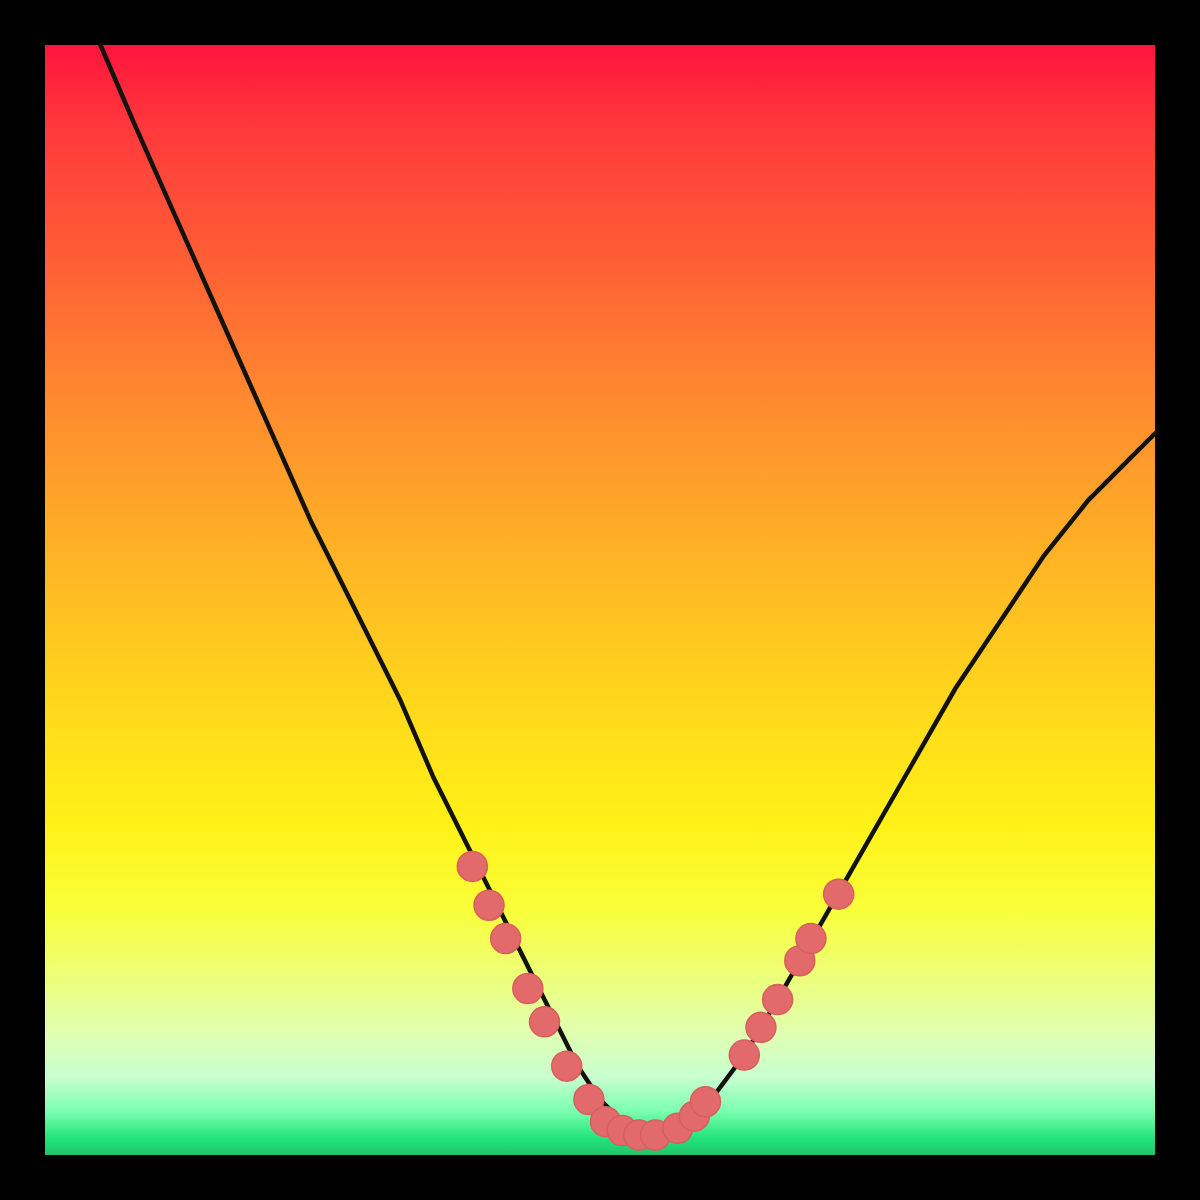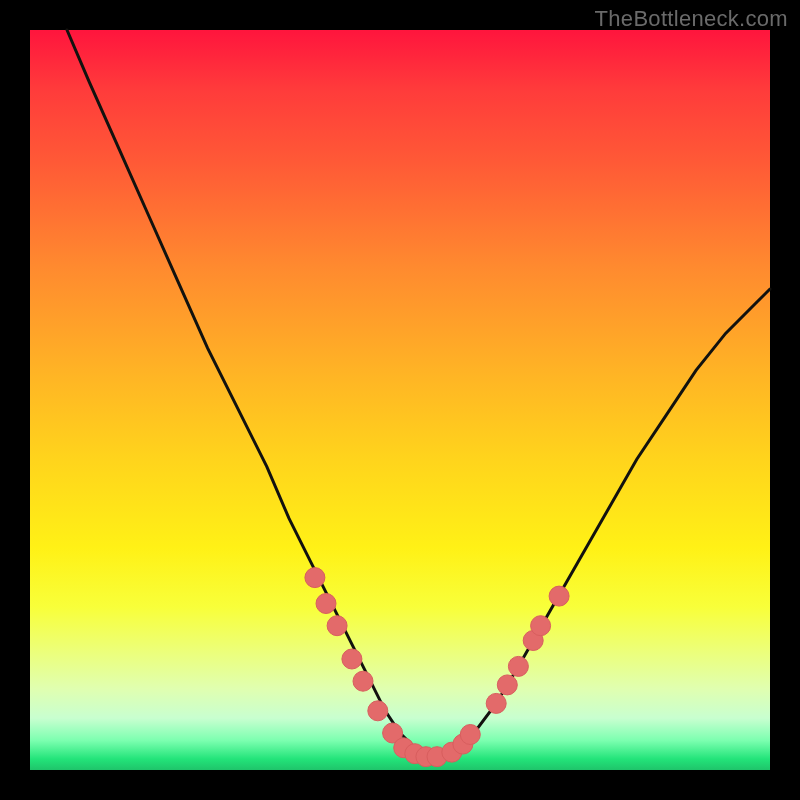--- a/index.html
+++ b/index.html
@@ -87,14 +87,13 @@
           <ellipse cx="440.3" cy="704.5" rx="10" ry="10" fill="#e36a6a" stroke="#d85e5e" stroke-width="1"></ellipse>
           <ellipse cx="466.2" cy="673.4" rx="10" ry="10" fill="#e36a6a" stroke="#d85e5e" stroke-width="1"></ellipse>
           <ellipse cx="477.3" cy="654.9" rx="10" ry="10" fill="#e36a6a" stroke="#d85e5e" stroke-width="1"></ellipse>
           <ellipse cx="488.4" cy="636.4" rx="10" ry="10" fill="#e36a6a" stroke="#d85e5e" stroke-width="1"></ellipse>
           <ellipse cx="503.2" cy="610.5" rx="10" ry="10" fill="#e36a6a" stroke="#d85e5e" stroke-width="1"></ellipse>
           <ellipse cx="510.6" cy="595.7" rx="10" ry="10" fill="#e36a6a" stroke="#d85e5e" stroke-width="1"></ellipse>
           <ellipse cx="529.1" cy="566.1" rx="10" ry="10" fill="#e36a6a" stroke="#d85e5e" stroke-width="1"></ellipse>
         </g>
     </svg>
   </div>
-  <div class="watermark">TheBottleneck.com</div>
 </div>
 
 </body></html>

